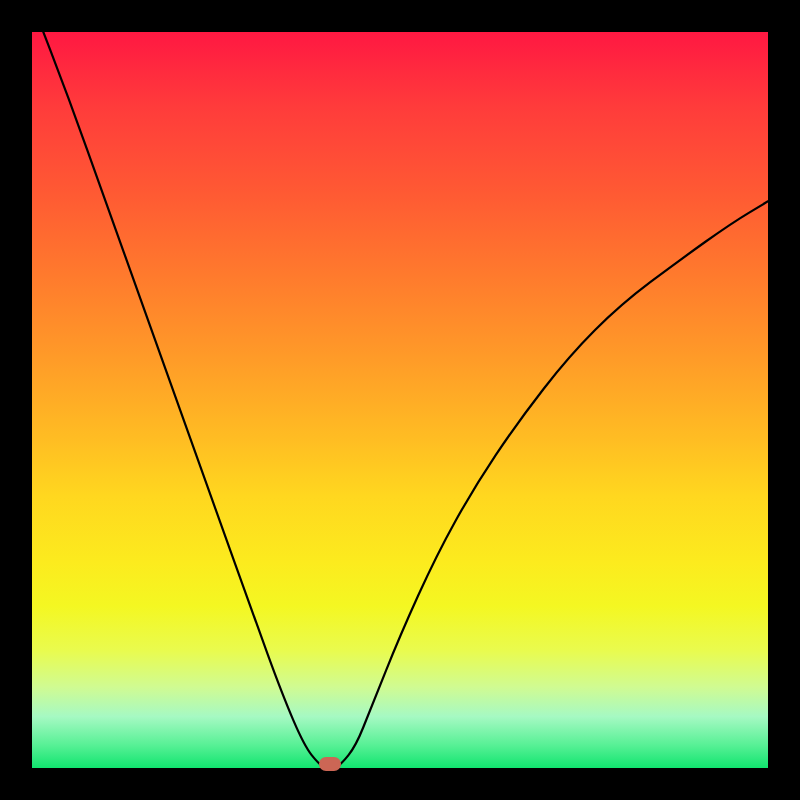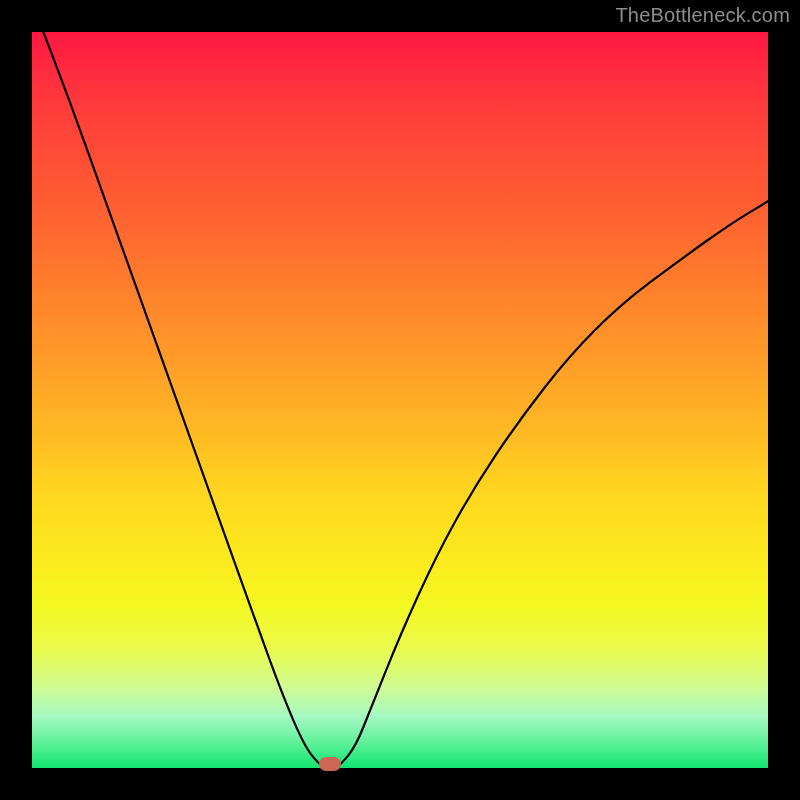--- a/index.html
+++ b/index.html
@@ -71,14 +71,13 @@
 </head>
 <body>
 
 <div class="wrap">
   <div class="plot">
     <svg class="curve" viewBox="0 0 736 736" preserveAspectRatio="none">
       <path id="curve-path" fill="none" stroke="#000" stroke-width="2.2" stroke-linejoin="round" stroke-linecap="round" d="M 0.00 -29.44 Q 0.00 -29.44 18.40 18.40 Q 36.80 66.24 55.20 117.76 Q 73.60 169.28 92.00 220.80 Q 110.40 272.32 128.80 323.84 Q 147.20 375.36 165.60 426.88 Q 184.00 478.40 202.40 529.92 Q 220.80 581.44 235.52 621.92 Q 250.24 662.40 261.28 688.16 Q 272.32 713.92 279.68 723.12 Q 287.04 732.32 290.72 734.16 Q 294.40 736.00 298.08 736.00 Q 301.76 736.00 305.44 734.16 Q 309.12 732.32 316.48 723.12 Q 323.84 713.92 331.20 695.52 Q 338.56 677.12 353.28 640.32 Q 368.00 603.52 386.40 563.04 Q 404.80 522.56 423.20 489.44 Q 441.60 456.32 463.68 423.20 Q 485.76 390.08 511.52 356.96 Q 537.28 323.84 563.04 298.08 Q 588.80 272.32 618.24 250.24 Q 647.68 228.16 673.44 209.76 Q 699.20 191.36 717.60 180.32 T 736.00 169.28"></path>
     </svg>
     <div class="dot" id="marker-dot" style="left: 287.08px; top: 725.32px; background: rgb(204, 102, 85);"></div>
   </div>
-  <div class="watermark">TheBottleneck.com</div>
 </div>
 
 </body></html>

